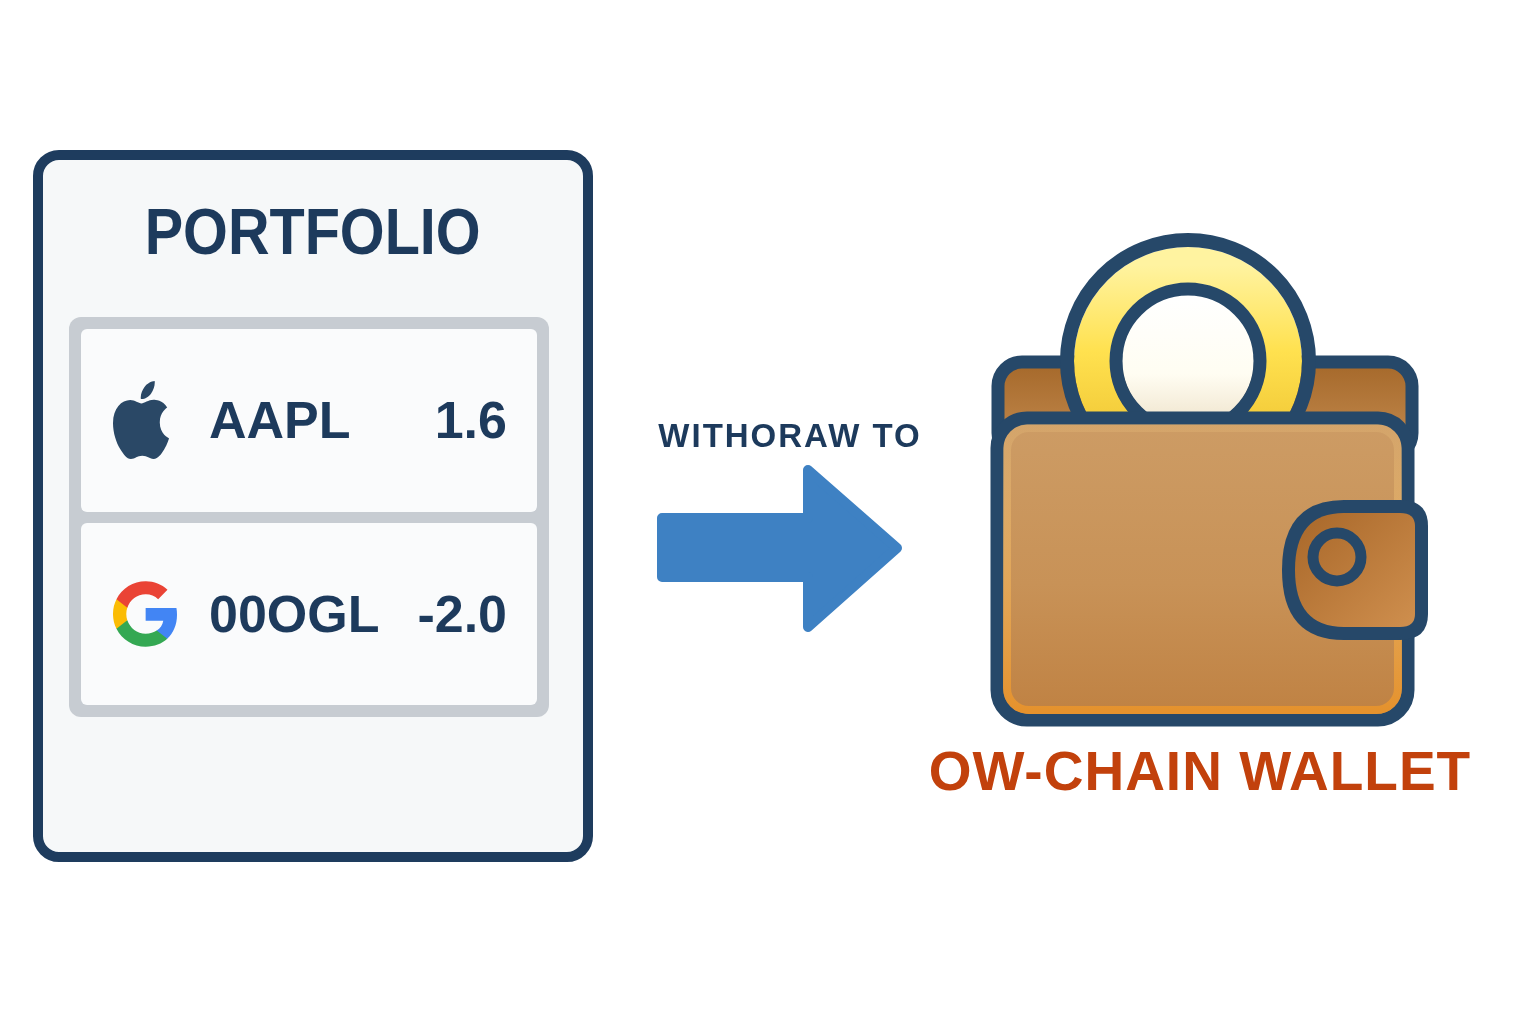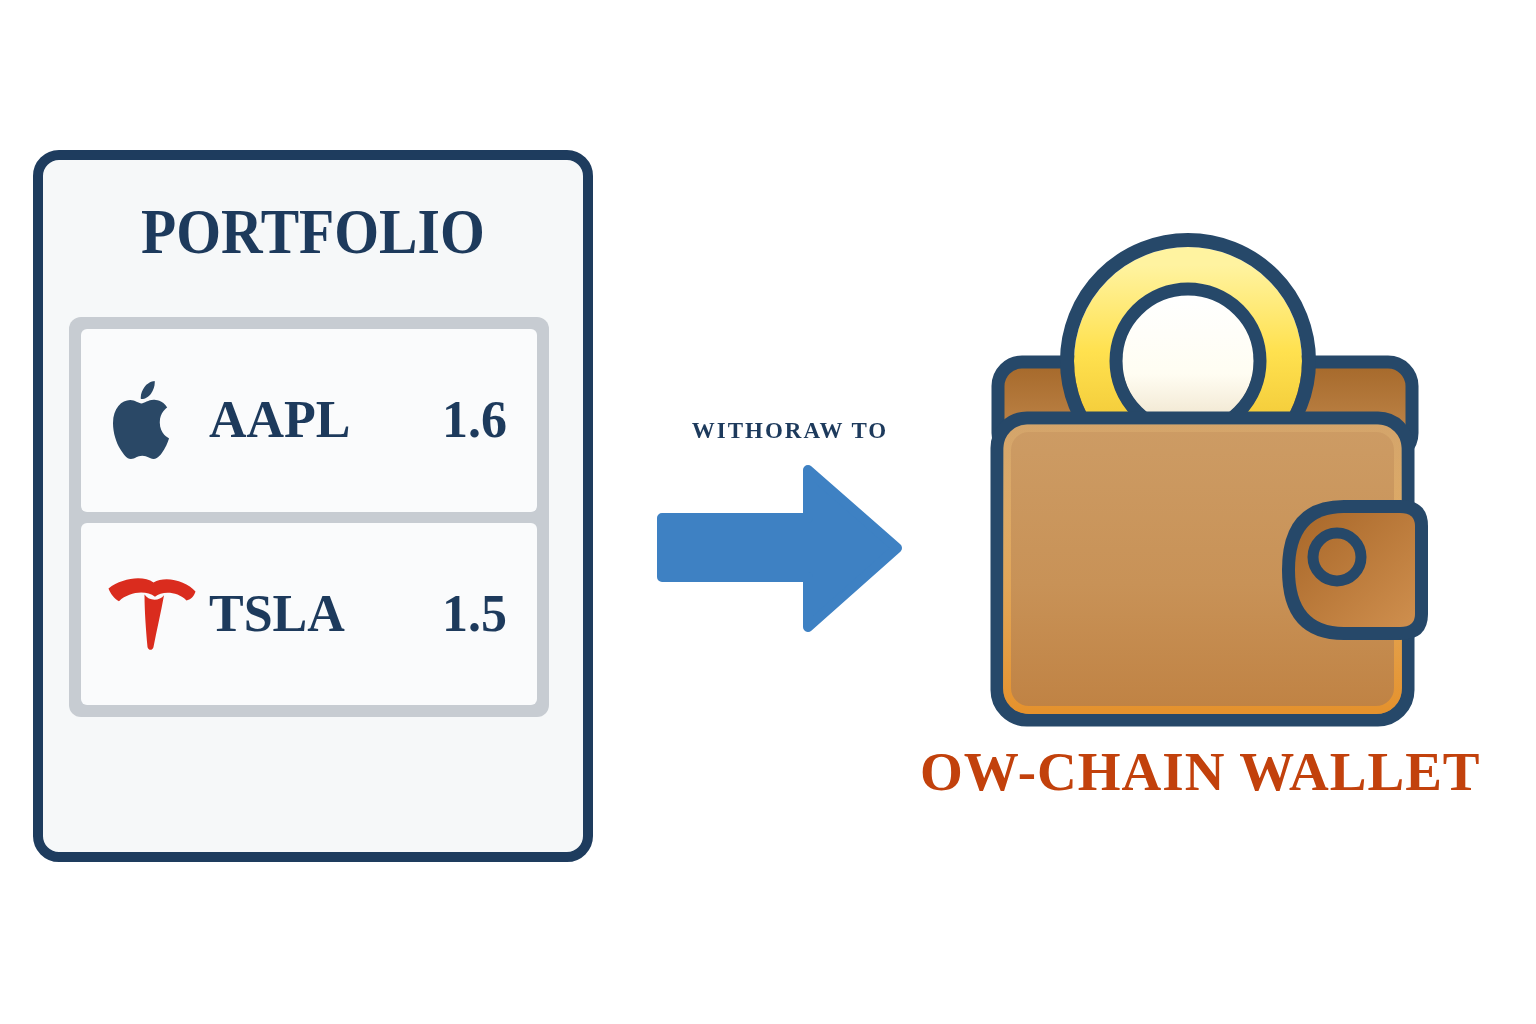--- a/index.html
+++ b/index.html
@@ -1,18 +1,18 @@
 <!DOCTYPE html>
 <html><head>
 <meta charset="utf-8">
 <style>
   html,body{margin:0;padding:0;background:#ffffff;}
   .canvas{
     position:relative;width:1536px;height:1024px;overflow:hidden;
-    background:#ffffff;font-family:Liberation Serif, serif;
+    background:#ffffff;font-family:Liberation Sans, sans-serif;
     -webkit-font-smoothing:antialiased;
   }
   
   .card{
     position:absolute;left:33px;top:150px;width:560px;height:712px;
     box-sizing:border-box;border:10px solid #1e3c5e;border-radius:26px;
     background:#f6f8f9;
   }
   .card-title{
     position:absolute;top:40px;left:0;width:100%;text-align:center;
@@ -30,21 +30,21 @@
     padding:0 30px 0 32px;min-width:0;
   }
   .row-icon{width:96px;flex:0 0 96px;display:flex;align-items:center;}
   .ticker,.amount{
     font-size:52px;font-weight:700;color:#1d3a5c;line-height:1;white-space:nowrap;
   }
   .amount{margin-left:auto;}
   
   .transfer-label{
     position:absolute;left:630px;top:419px;width:320px;text-align:center;
-    font-size:23px;font-weight:700;letter-spacing:2px;color:#1d3a5c;line-height:1;
+    font-size:33px;font-weight:700;letter-spacing:2px;color:#1d3a5c;line-height:1;
     white-space:nowrap;
   }
   .arrow-svg{position:absolute;left:650px;top:455px;}
   
   .wallet-svg{position:absolute;left:980px;top:220px;}
   .wallet-label{
     position:absolute;left:920px;top:744px;width:560px;text-align:center;
     font-size:55px;font-weight:700;letter-spacing:1px;color:#c2410c;line-height:1;
     white-space:nowrap;
   }
@@ -64,33 +64,33 @@
       <div class="row">
         <span class="row-icon">
           <svg width="56" height="78" viewBox="0 0 814 1000" preserveAspectRatio="none">
             <path fill="#2a4866" d="M788.1 340.9c-5.8 4.5-108.2 62.2-108.2 190.5 0 148.4 130.3 200.9 134.2 202.2-.6 3.2-20.7 71.9-68.7 141.9-42.8 61.6-87.5 123.1-155.5 123.1s-85.5-39.5-164-39.5c-76.5 0-103.7 40.8-165.9 40.8s-105.6-57-155.5-127C46.7 790.7 0 663 0 541.8c0-194.4 126.4-297.5 250.8-297.5 66.1 0 121.2 43.4 162.7 43.4 39.5 0 101.1-46 176.3-46 28.5 0 130.9 2.6 198.3 99.2zm-234-181.5c31.1-36.9 53.1-88.1 53.1-139.3 0-7.1-.6-14.3-1.9-20.1-50.6 1.9-110.8 33.7-147.1 75.8-28.5 32.4-55.1 83.6-55.1 135.5 0 7.8 1.3 15.6 1.9 18.1 3.2.6 8.4 1.3 13.6 1.3 45.4 0 102.5-30.4 135.5-71.3z"></path>
           </svg>
         </span>
         <span class="ticker">AAPL</span>
         <span class="amount">1.6</span>
       </div>
 
+
       <div class="row">
         <span class="row-icon">
-          <svg width="90" height="76" viewBox="0 0 120 100" style="margin-left:-6px">
-            <g fill="#da2c1e">
-              <path d="M2,16 C20,2 48,-2 62,8 C78,-2 106,6 118,20 C116,27 111,31 106,32 C94,20 74,19 64,27 C52,18 30,20 16,33 C10,30 4,22 2,16 Z"></path>
-              <path d="M50,24 C56,33 70,33 76,25 C72,48 66,72 62,94 C61,99 55,99 54,94 C52,72 50,46 50,24 Z"></path>
-            </g>
+          <svg width="64" height="66" viewBox="0 0 533.5 544.3">
+            <path fill="#4285F4" d="M533.5 278.4c0-18.5-1.5-37.1-4.7-55.3H272.1v104.8h147c-6.1 33.8-25.7 63.7-54.4 82.7v68h87.7c51.5-47.4 81.1-117.4 81.1-200.2z"></path>
+            <path fill="#34A853" d="M272.1 544.3c73.4 0 135.3-24.1 180.4-65.7l-87.7-68c-24.4 16.6-55.9 26-92.6 26-71 0-131.2-47.9-152.8-112.3H28.9v70.1c46.2 91.9 140.3 149.9 243.2 149.9z"></path>
+            <path fill="#FBBC04" d="M119.3 324.3c-11.4-33.8-11.4-70.4 0-104.2V150H28.9c-38.6 76.9-38.6 167.5 0 244.4l90.4-70.1z"></path>
+            <path fill="#EA4335" d="M272.1 107.7c38.8-.6 76.3 14 104.4 40.8l77.7-77.7C405 24.6 339.7-.8 272.1 0 169.2 0 75.1 58 28.9 150l90.4 70.1c21.5-64.5 81.8-112.4 152.8-112.4z"></path>
           </svg>
         </span>
-        <span class="ticker">TSLA</span>
-        <span class="amount">1.5</span>
+        <span class="ticker">00OGL</span>
+        <span class="amount">-2.0</span>
       </div>
-
 
     </div>
   </div>
 
   <div class="transfer-label">WITHORAW TO</div>
   <svg class="arrow-svg" width="260" height="190">
     <path d="M12,63 H158 V15 L247,93 L158,172 V122 H12 Z" fill="#3e81c3" stroke="#3e81c3" stroke-width="10" stroke-linejoin="round"></path>
   </svg>
 
   <svg class="wallet-svg" width="470" height="510" viewBox="0 0 470 510">

